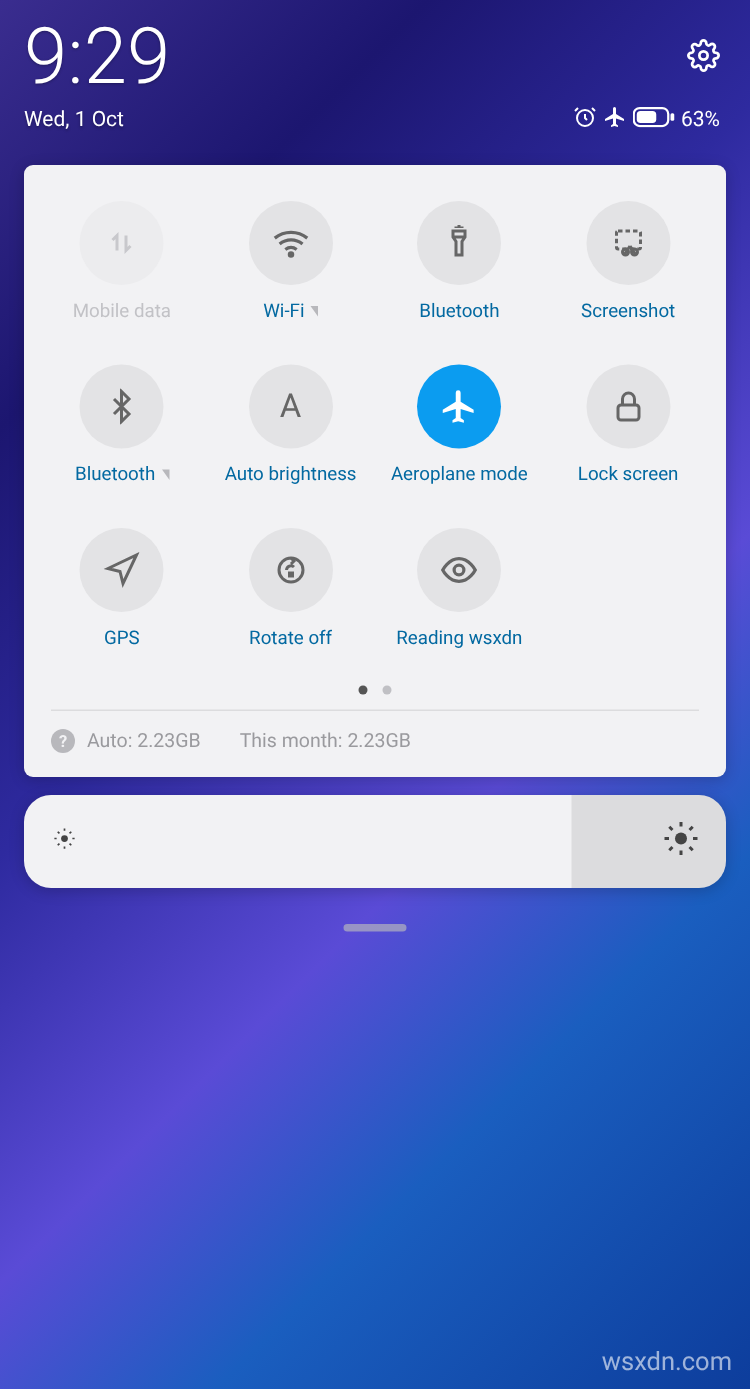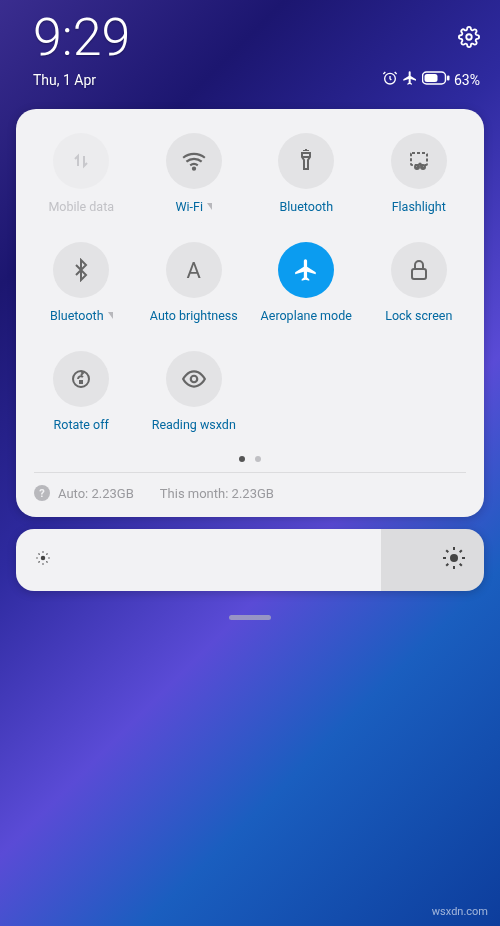--- a/index.html
+++ b/index.html
@@ -5,21 +5,21 @@
     * { margin: 0; padding: 0; box-sizing: border-box; }
     body {
       width: 500px;
       height: 926px;
       font-family: -apple-system, BlinkMacSystemFont, "Segoe UI", Roboto, sans-serif;
       background: linear-gradient(135deg, #3a2d8f 0%, #1c1670 20%, #2e2a9f 40%, #5a4bd6 60%, #1a5ebf 75%, #0d3d9c 100%);
       overflow: hidden;
       position: relative;
     }
     .status-bar {
-      padding: 12px 20px 8px 33px;
+      padding: 12px 20px 8px 16px;
       color: #fff;
     }
     .status-top {
       display: flex;
       justify-content: space-between;
       align-items: flex-start;
     }
     .time {
       font-size: 52px;
       font-weight: 300;
@@ -40,21 +40,21 @@
     }
     .status-icons {
       display: flex;
       align-items: center;
       gap: 4px;
       font-size: 14px;
     }
     .battery-text { font-size: 14px; }
     .panel {
       background: #f2f2f4;
-      border-radius: 20px;
+      border-radius: 6px;
       margin: 12px 16px 0 16px;
       padding: 24px 12px 14px 12px;
       box-shadow: 0 2px 10px rgba(0,0,0,0.2);
     }
     .tiles {
       display: grid;
       grid-template-columns: repeat(4, 1fr);
       column-gap: 6px;
       row-gap: 28px;
     }
@@ -148,39 +148,39 @@
     }
     .handle {
       width: 42px; height: 5px; border-radius: 3px;
       background: rgba(180,180,190,0.7);
       margin: 24px auto 0 auto;
     }
     .watermark {
       position: absolute;
       bottom: 8px;
       right: 12px;
-      font-size: 11px;
+      font-size: 17px;
       color: rgba(255,255,255,0.6);
     }
   </style>
 </head>
 <body>
 
 <div class="status-bar">
   <div class="status-top">
     <div class="time">9:29</div>
     <span class="gear-icon">
       <svg width="22" height="22" viewBox="0 0 24 24" fill="none" stroke="#fff" stroke-width="2">
         <circle cx="12" cy="12" r="3"></circle>
         <path d="M19.4 15a1.65 1.65 0 0 0 .33 1.82l.06.06a2 2 0 1 1-2.83 2.83l-.06-.06a1.65 1.65 0 0 0-1.82-.33 1.65 1.65 0 0 0-1 1.51V21a2 2 0 1 1-4 0v-.09A1.65 1.65 0 0 0 9 19.4a1.65 1.65 0 0 0-1.82.33l-.06.06a2 2 0 1 1-2.83-2.83l.06-.06a1.65 1.65 0 0 0 .33-1.82 1.65 1.65 0 0 0-1.51-1H3a2 2 0 1 1 0-4h.09A1.65 1.65 0 0 0 4.6 9a1.65 1.65 0 0 0-.33-1.82l-.06-.06a2 2 0 1 1 2.83-2.83l.06.06a1.65 1.65 0 0 0 1.82.33H9a1.65 1.65 0 0 0 1-1.51V3a2 2 0 1 1 4 0v.09a1.65 1.65 0 0 0 1 1.51 1.65 1.65 0 0 0 1.82-.33l.06-.06a2 2 0 1 1 2.83 2.83l-.06.06a1.65 1.65 0 0 0-.33 1.82V9a1.65 1.65 0 0 0 1.51 1H21a2 2 0 1 1 0 4h-.09a1.65 1.65 0 0 0-1.51 1z"></path>
       </svg>
     </span>
   </div>
   <div class="status-second">
-    <div class="date">Thu, 1 Apr</div>
+    <div class="date">Wed, 1 Oct</div>
     <div class="status-icons">
       <span>
         <svg width="16" height="16" viewBox="0 0 24 24" fill="none" stroke="#fff" stroke-width="2">
             <circle cx="12" cy="13" r="8"></circle>
             <path d="M12 9v4l2 2M5 3L2 6M22 6l-3-3"></path>
           </svg>
       </span>
       <span>
         <svg width="16" height="16" viewBox="0 0 24 24" fill="#fff">
             <path d="M21 16v-2l-8-5V3.5a1.5 1.5 0 0 0-3 0V9l-8 5v2l8-2.5V19l-2 1.5V22l3.5-1 3.5 1v-1.5L13 19v-5.5l8 2.5z"></path>
@@ -231,21 +231,21 @@
 
     <div class="tile">
       <div class="tile-circle">
         <svg width="24" height="24" viewBox="0 0 24 24" fill="none" stroke="currentColor" stroke-width="2">
             <rect x="4" y="4" width="16" height="12" rx="1" stroke-dasharray="3 2"></rect>
             <circle cx="10" cy="18" r="2"></circle>
             <circle cx="16" cy="18" r="2"></circle>
             <path d="M13 14l-4 6M13 14l4 6"></path>
           </svg>
       </div>
-      <div class="tile-label">Flashlight</div>
+      <div class="tile-label">Screenshot</div>
     </div>
     <div class="tile">
       <div class="tile-circle">
         <svg width="24" height="24" viewBox="0 0 24 24" fill="none" stroke="currentColor" stroke-width="2">
             <path d="M7 7l10 10-5 5V2l5 5L7 17"></path>
           </svg>
       </div>
       <div class="tile-label">
           <span>Bluetooth</span>
           <span class="expand-tri"></span>
@@ -267,20 +267,28 @@
     </div>
 
     <div class="tile">
       <div class="tile-circle">
         <svg width="24" height="24" viewBox="0 0 24 24" fill="none" stroke="currentColor" stroke-width="2">
             <rect x="5" y="11" width="14" height="10" rx="2"></rect>
             <path d="M8 11V7a4 4 0 0 1 8 0v4"></path>
           </svg>
       </div>
       <div class="tile-label">Lock screen</div>
+    </div>
+    <div class="tile">
+      <div class="tile-circle">
+        <svg width="24" height="24" viewBox="0 0 24 24" fill="none" stroke="currentColor" stroke-width="2">
+            <path d="M3 11l19-9-9 19-2-8-8-2z"></path>
+          </svg>
+      </div>
+      <div class="tile-label">GPS</div>
     </div>
     <div class="tile">
       <div class="tile-circle">
         <svg width="24" height="24" viewBox="0 0 24 24" fill="none" stroke="currentColor" stroke-width="2">
             <circle cx="12" cy="12" r="8"></circle>
             <path d="M12 4l2 2-2 2M9 12a3 3 0 0 1 5-2M12 8v0"></path>
             <path d="M11 14h2v2h-2z" fill="currentColor"></path>
           </svg>
       </div>
       <div class="tile-label">Rotate off</div>

